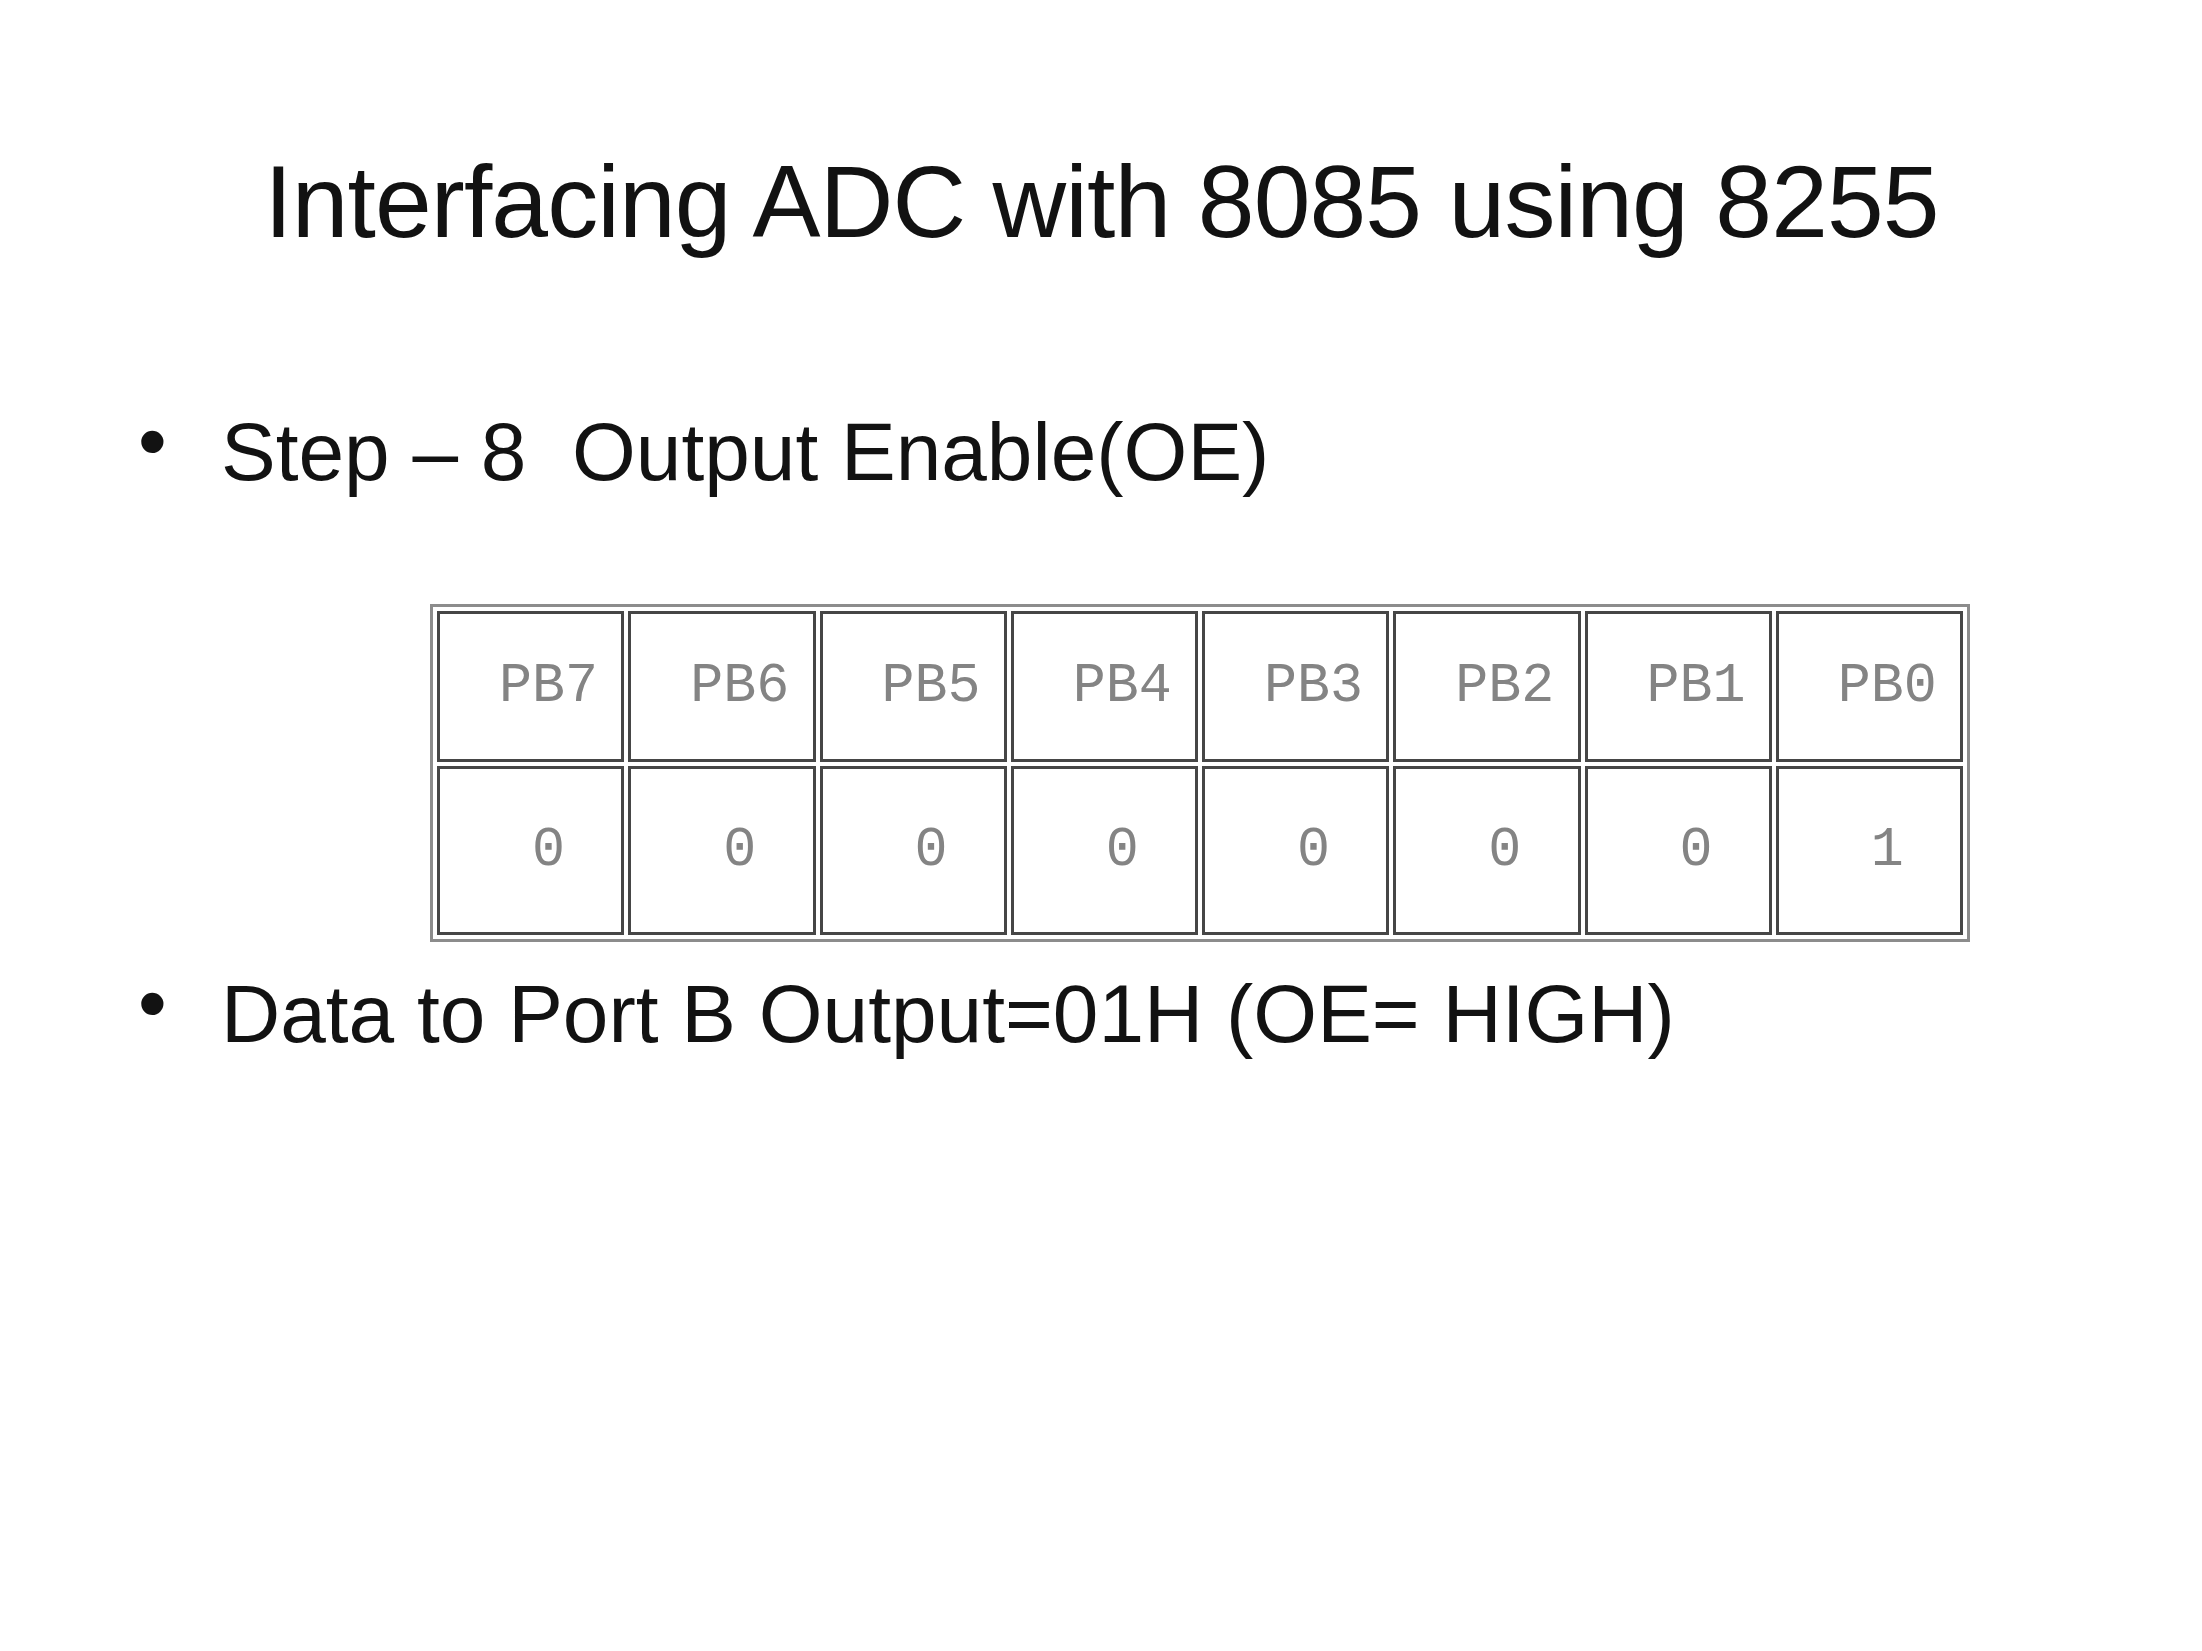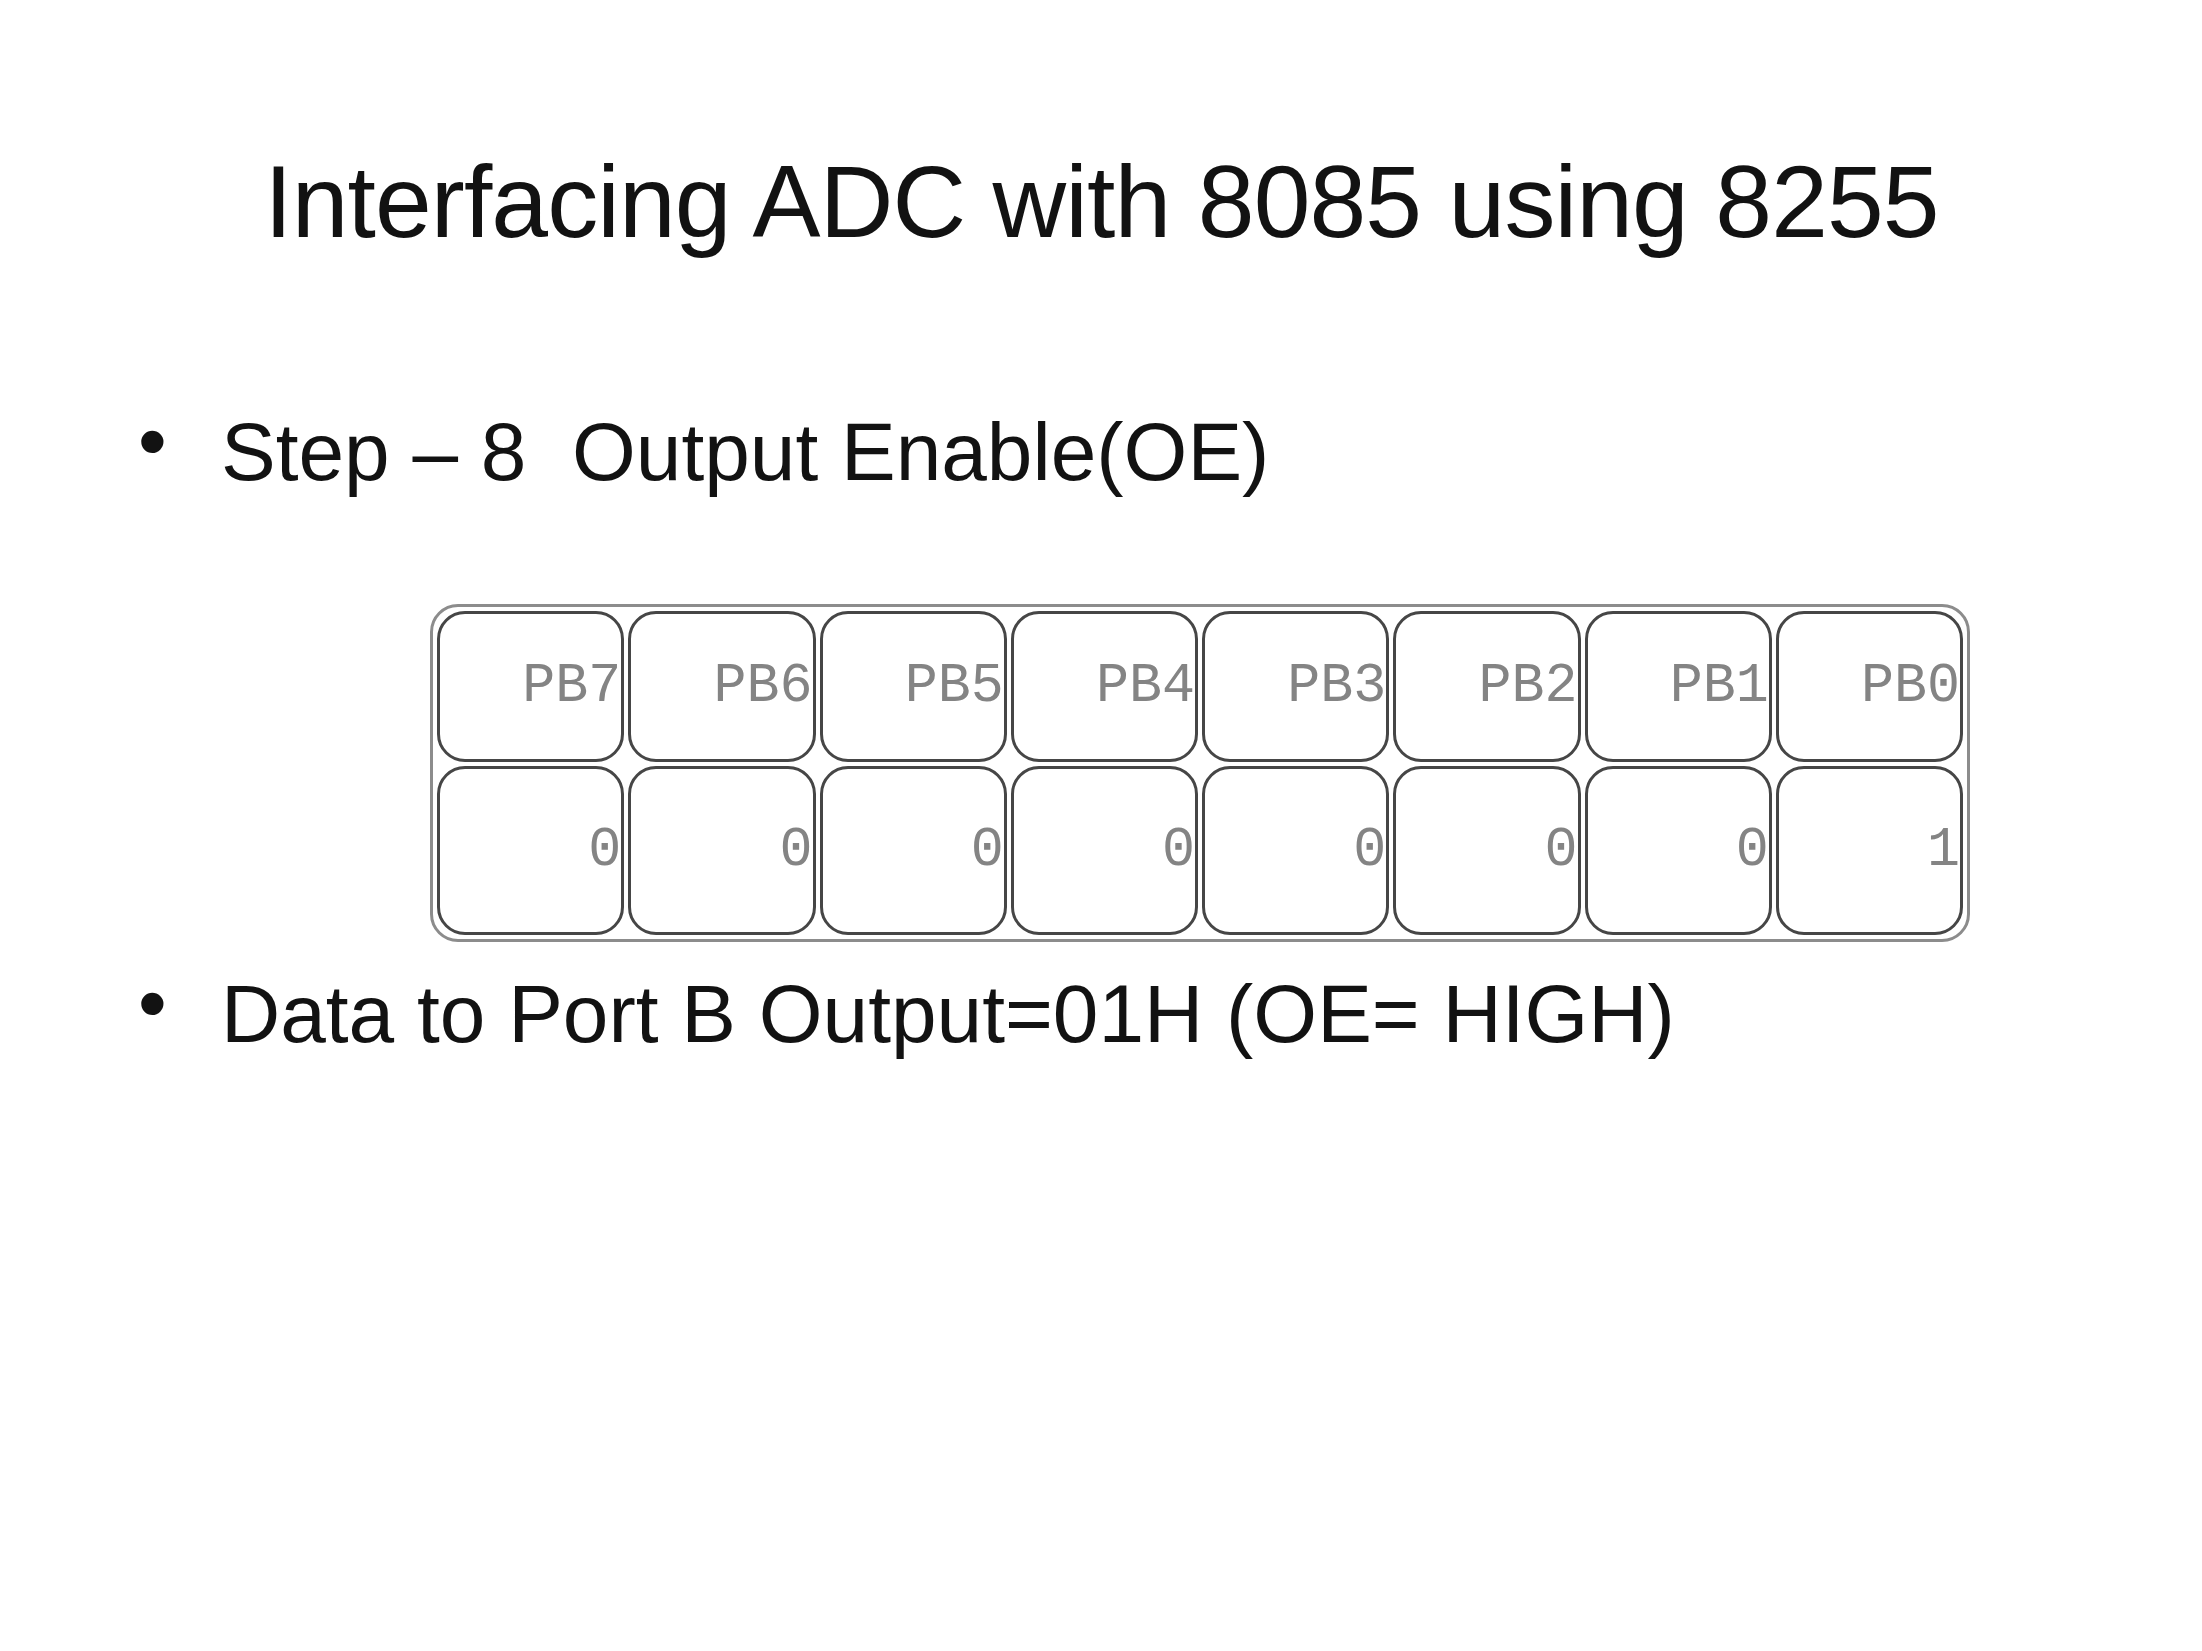--- a/index.html
+++ b/index.html
@@ -2,21 +2,21 @@
 <html style="--slide-text: #121212; --table-text: #848484; --table-border-outer: #8c8c8c; --table-border-inner: #464646; --background: #ffffff;font-size:13.8px"><head>
 <meta charset="utf-8">
 <style>
   :root {
     --slide-text: #121212;
     --table-text: #848484;
     --table-border-outer: #8c8c8c;
     --table-border-inner: #464646;
     --background: #ffffff;
   }
-  * { margin: 0; padding: 0; box-sizing: border-box; border-radius: 28px; }
+  * { margin: 0; padding: 0; box-sizing: border-box; }
   html, body { background: var(--background); }
   .slide {
     position: relative;
     width: 2203px;
     height: 1652px;
     background: var(--background);
     font-family: "Liberation Sans", sans-serif;
     color: var(--slide-text);
     overflow: hidden;
   }
@@ -61,21 +61,21 @@
     border: 3.4px solid var(--table-border-outer);
     background: var(--background);
     font-family: "Liberation Mono", monospace;
     font-size: 55px;
     color: var(--table-text);
   }
   table.bits td {
     border: 3.4px solid var(--table-border-inner);
     width: 12.5%;
     padding-left: 36px;
-    text-align: right;
+    text-align: center;
     vertical-align: middle;
     background: var(--background);
   }
   tr.hdr-row { height: 151px; }
 </style>
 </head>
 <body>
 
 <div class="slide">
 

